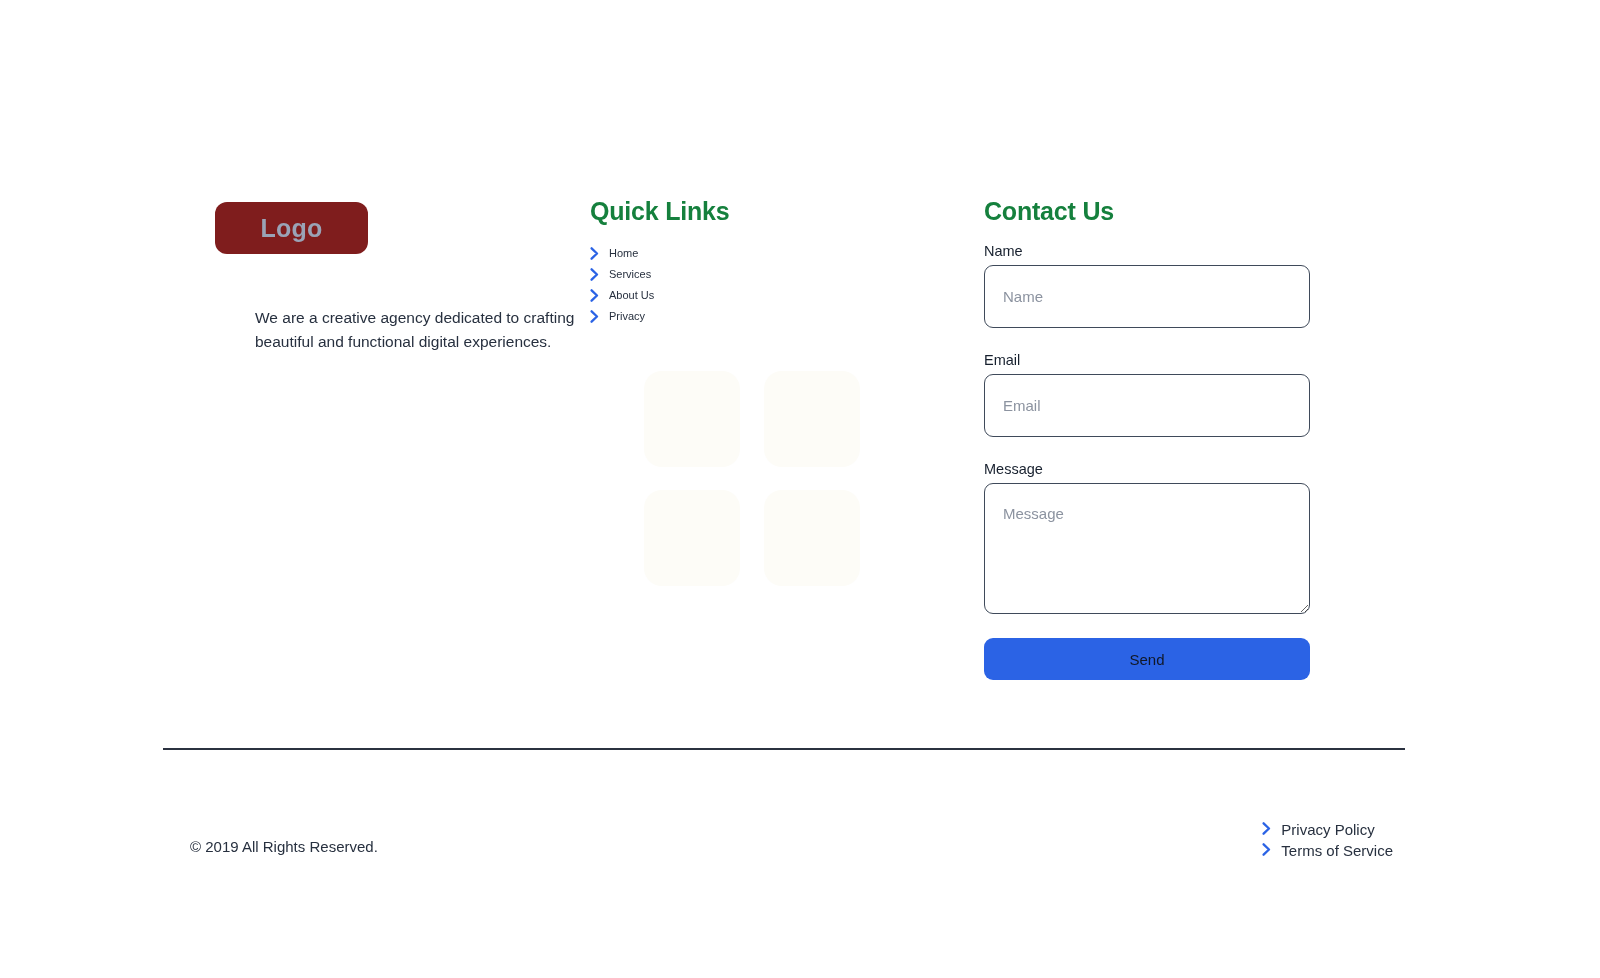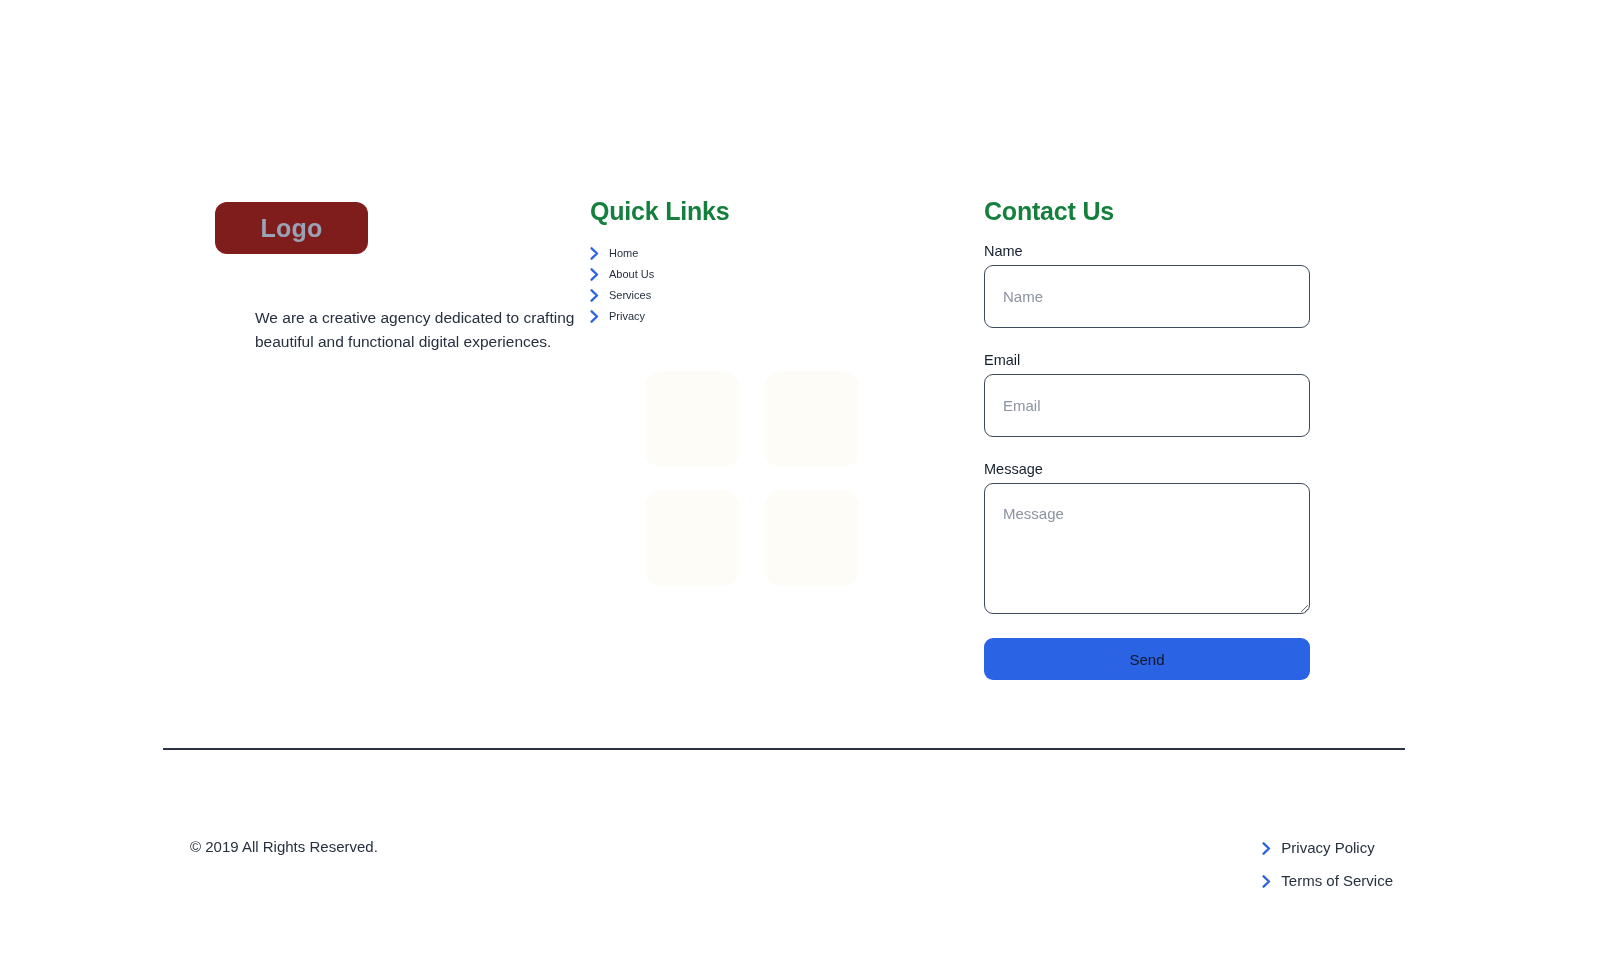--- a/index.html
+++ b/index.html
@@ -174,24 +174,23 @@
   .copyright {
     padding-left: 27px;
     font-size: 15px;
     color: #27303f;
     line-height: 1.5;
     margin-top: 14px;
   }
   .legal-list { list-style: none; margin: 0; padding: 0; padding-right: 12px; }
   .legal-item {
     display: flex;
-    align-items: flex-end;
+    align-items: flex-start;
     gap: 10px;
     height: 21px;
-    margin-top: 12px;
   }
   .legal-label {
     font-size: 15px;
     color: #27303f;
     line-height: 1;
     cursor: pointer;
   }
 </style>
 </head>
 <body>
@@ -218,29 +217,29 @@
               </svg>
           </span>
           <span class="link-label">Home</span>
         </li>
         <li class="link-item">
           <span class="chev">
             <svg width="9" height="13" viewBox="0 0 9 13">
                 <path d="M1.6 1.3 L7 6.5 L1.6 11.7" fill="none" stroke="#2b63e5" stroke-width="2.3" stroke-linecap="round" stroke-linejoin="round"></path>
               </svg>
           </span>
-          <span class="link-label">About Us</span>
+          <span class="link-label">Services</span>
         </li>
         <li class="link-item">
           <span class="chev">
             <svg width="9" height="13" viewBox="0 0 9 13">
                 <path d="M1.6 1.3 L7 6.5 L1.6 11.7" fill="none" stroke="#2b63e5" stroke-width="2.3" stroke-linecap="round" stroke-linejoin="round"></path>
               </svg>
           </span>
-          <span class="link-label">Services</span>
+          <span class="link-label">About Us</span>
         </li>
         <li class="link-item">
           <span class="chev">
             <svg width="9" height="13" viewBox="0 0 9 13">
                 <path d="M1.6 1.3 L7 6.5 L1.6 11.7" fill="none" stroke="#2b63e5" stroke-width="2.3" stroke-linecap="round" stroke-linejoin="round"></path>
               </svg>
           </span>
           <span class="link-label">Privacy</span>
         </li>
       </ul>

